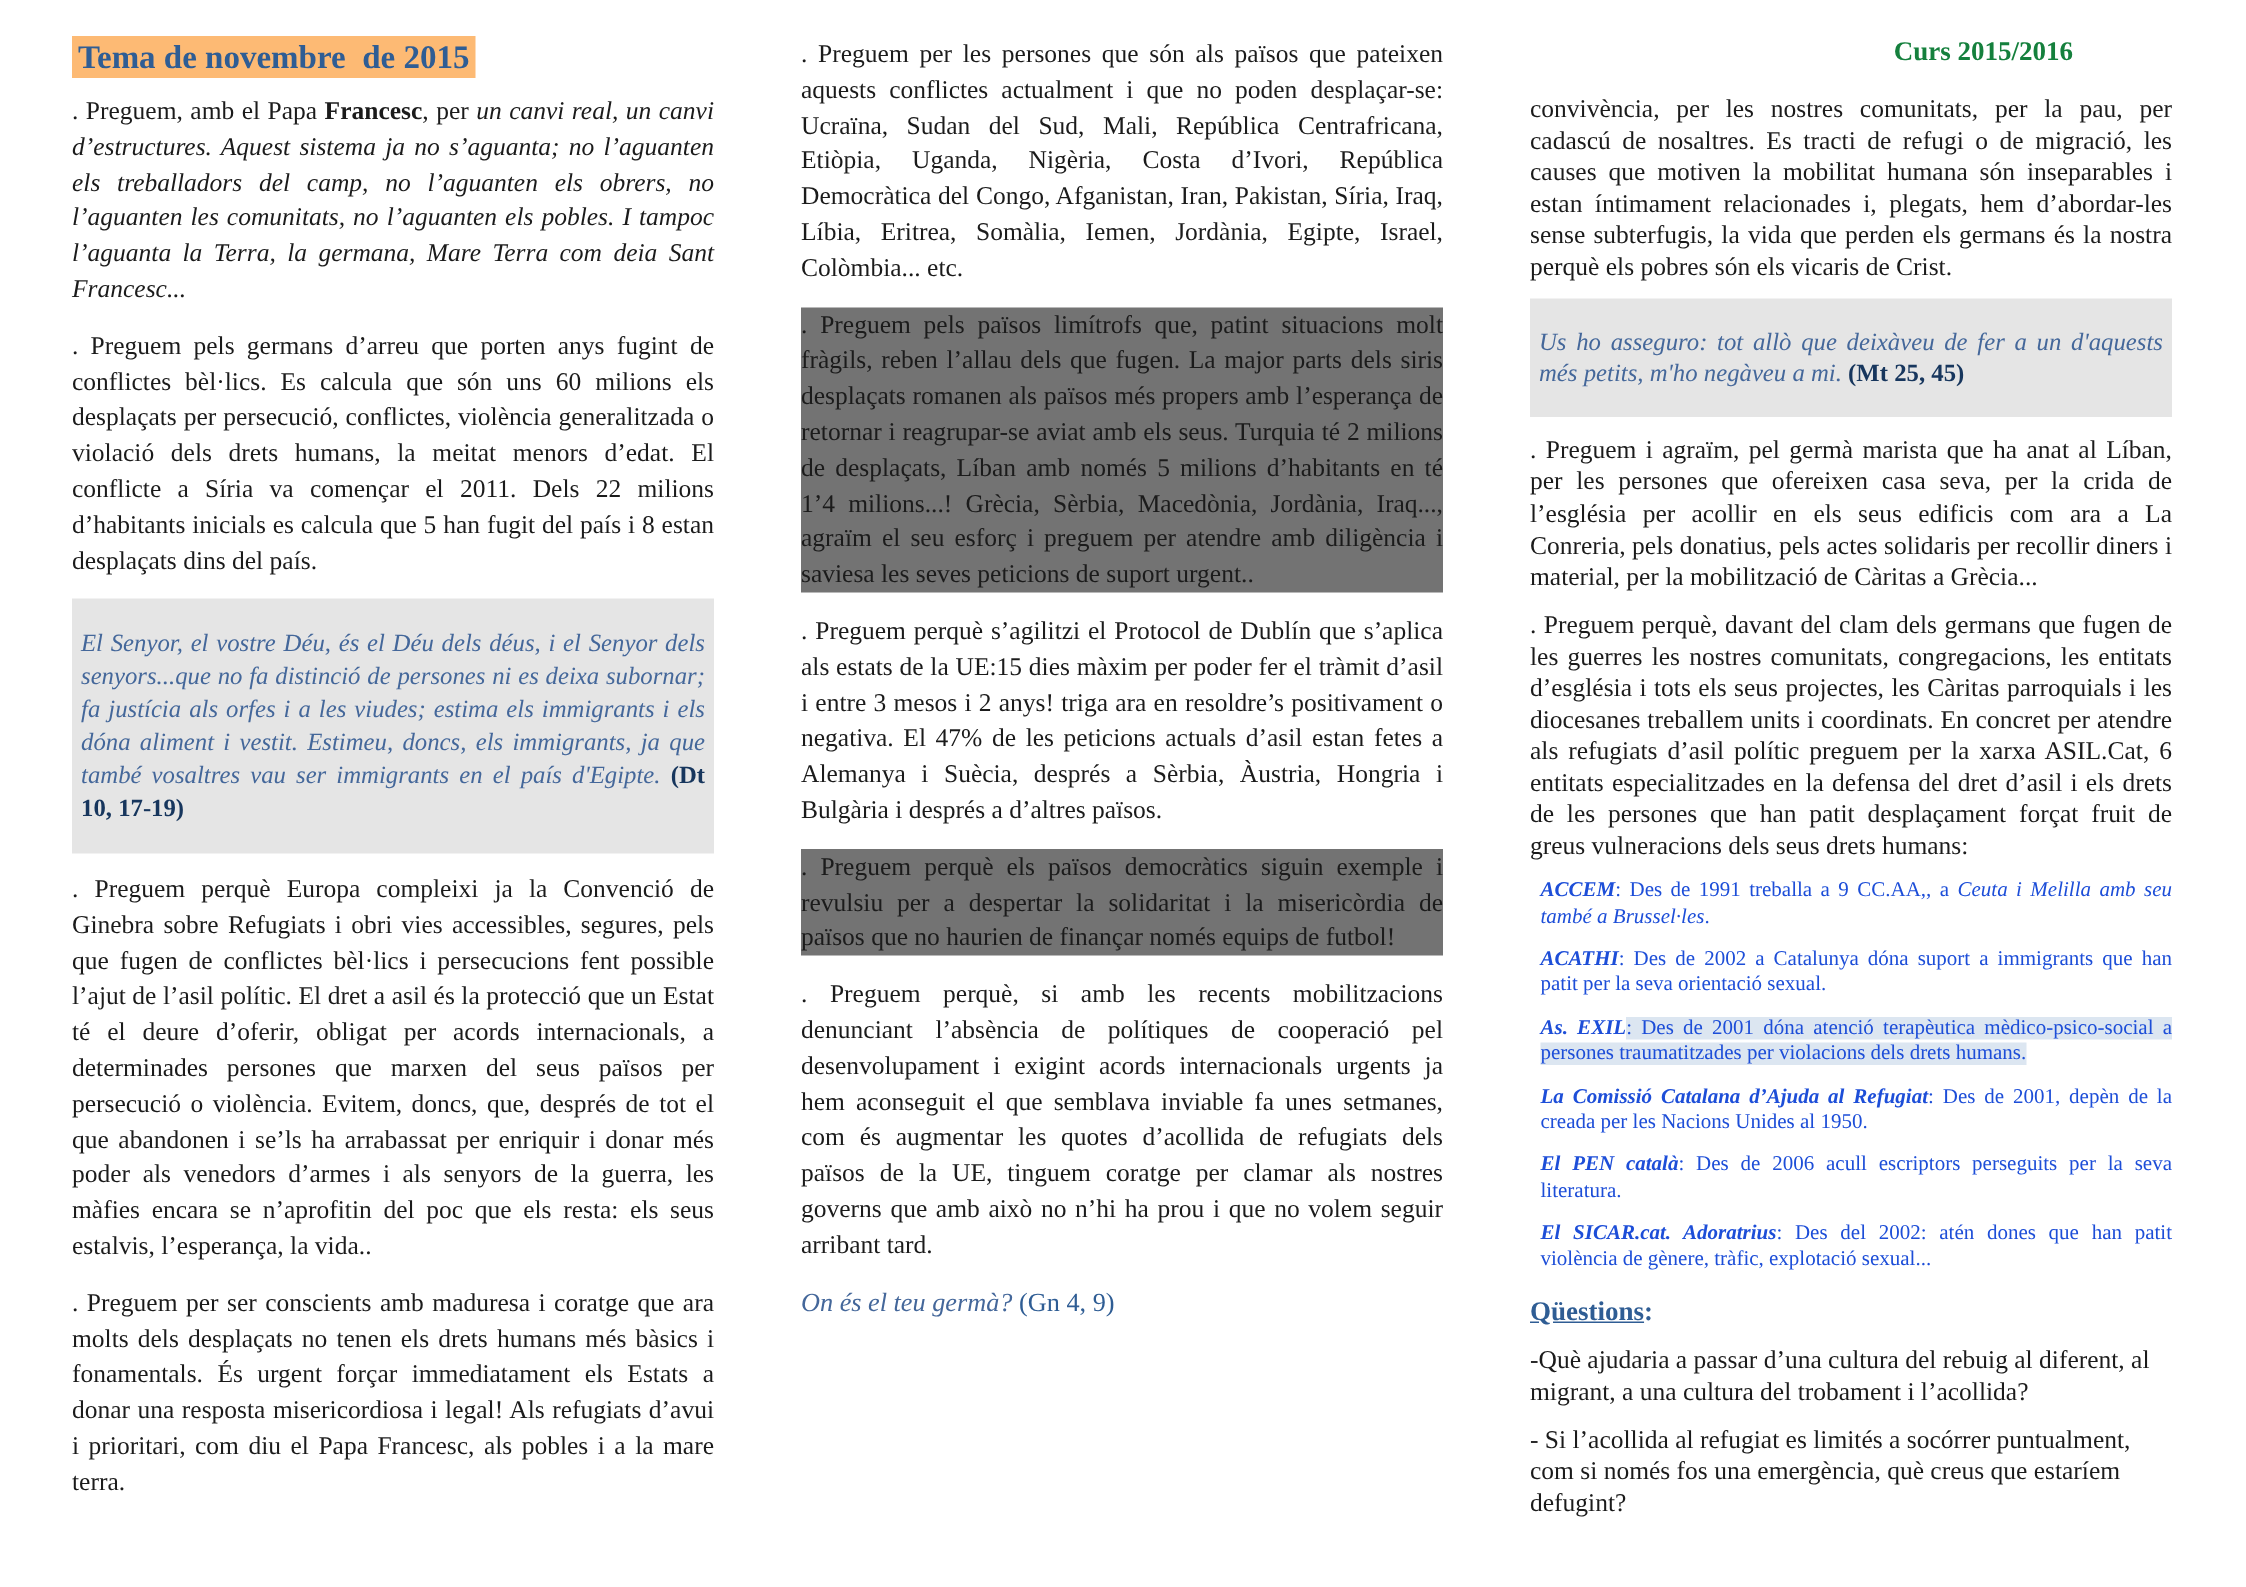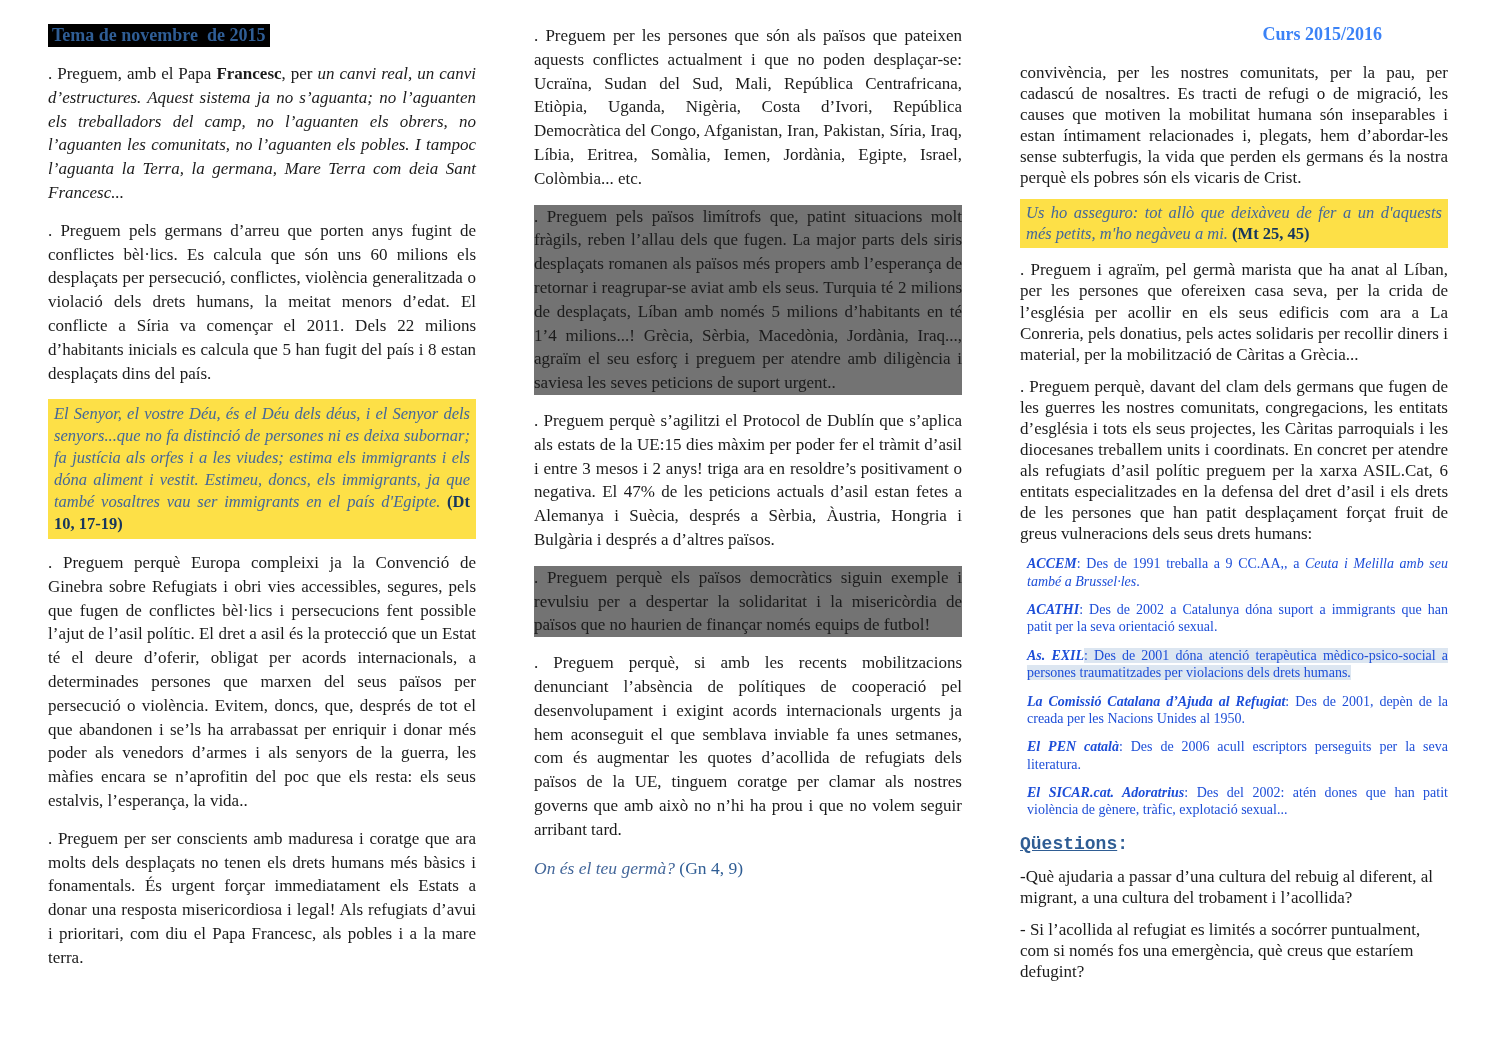--- a/index.html
+++ b/index.html
@@ -12,69 +12,69 @@
     display:flex;
     gap:58px;
     padding:24px 48px 0 48px;
     box-sizing:border-box;
   }
   .col{width:428px;flex:0 0 428px;}
 
   
   .head-row{height:38px;}
   .h-left{
-    font-size:18px;font-weight:bold;color:#2f5d94;
-    white-space:pre-wrap;background:#000000;display:inline-block;padding:1px 4px;
+    font-size:22px;font-weight:bold;color:#2f5d94;
+    white-space:pre-wrap;background:#fdba74;display:inline-block;padding:1px 4px;
   }
   .h-title{
     text-align:center;font-size:27px;font-weight:bold;color:#2f5d94;
     white-space:pre-wrap;letter-spacing:.5px;
   }
   .h-right{
     text-align:right;padding-right:66px;
-    font-size:18px;font-weight:bold;color:#3b82f6;
+    font-size:18px;font-weight:bold;color:#15803d;
   }
 
   
   p{margin:0 0 14px 0;font-size:17px;line-height:1.4;text-align:justify;}
   .col3 p{line-height:1.24;margin-bottom:11px;}
   .sp-lg{margin-bottom:30px !important;}
   .hl-gray{background:#737373;}
   .b{font-weight:bold;}
   .i{font-style:italic;}
 
   
   .quote{
-    background:#fde047;
+    background:#e5e5e5;
     color:#44679a;
     font-style:italic;
     font-size:16.5px;
     line-height:1.33;
-    padding:4px 6px;
+    padding:19px 6px;
     margin:0 0 12px 0;
     text-align:justify;
   }
   .quote .ref{font-style:normal;font-weight:bold;color:#17365d;}
   .inline-quote{
     color:#44679a;font-style:italic;font-size:17.5px;
     margin:4px 0 14px 0;text-align:left;
   }
   .inline-quote .ref{font-style:normal;font-weight:normal;color:#2f5d94;}
 
   
   .entities{margin:2px 0 12px 0;padding-left:7px;}
   .entity{
     font-size:14px;line-height:1.38;color:#1d4ed8;
     margin:0;text-align:justify;
   }
   .entity .lead{font-weight:bold;font-style:italic;}
   .entity .hl-blue{background:#dce6f1;}
 
   
-  .q-head{margin:14px 0 10px 0;font-family:Liberation Mono, monospace;}
+  .q-head{margin:14px 0 10px 0;}
   .q-title{font-size:18px;font-weight:bold;color:#2f5d94;text-decoration:underline;}
   .q-colon{font-size:18px;font-weight:bold;color:#2f5d94;}
   .question{margin:0;line-height:1.35;text-align:left;}
 </style>
 </head>
 <body>
 
 <div class="page">
 
   <div class="col col1">

